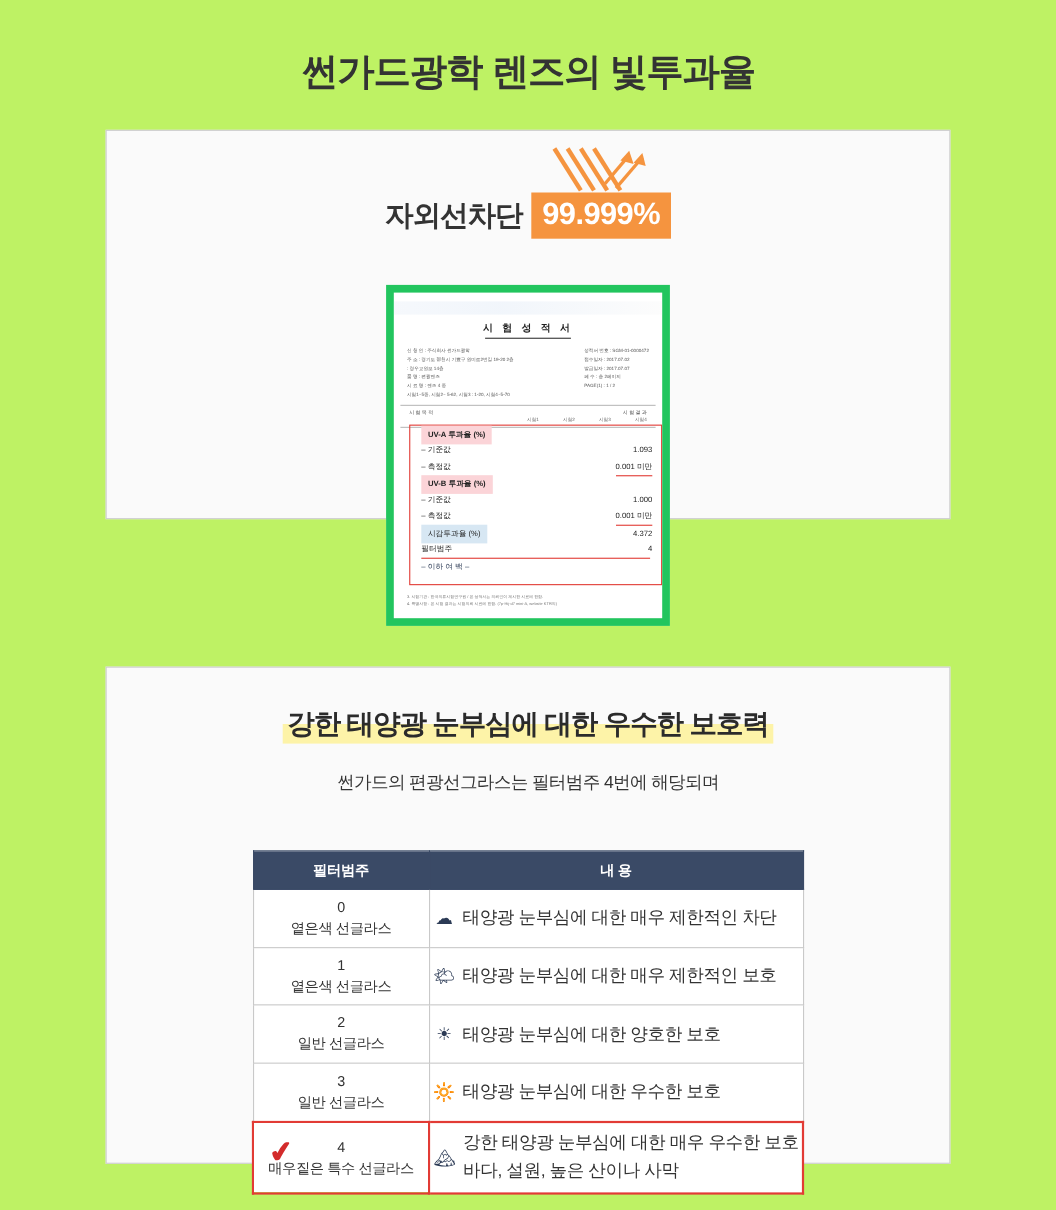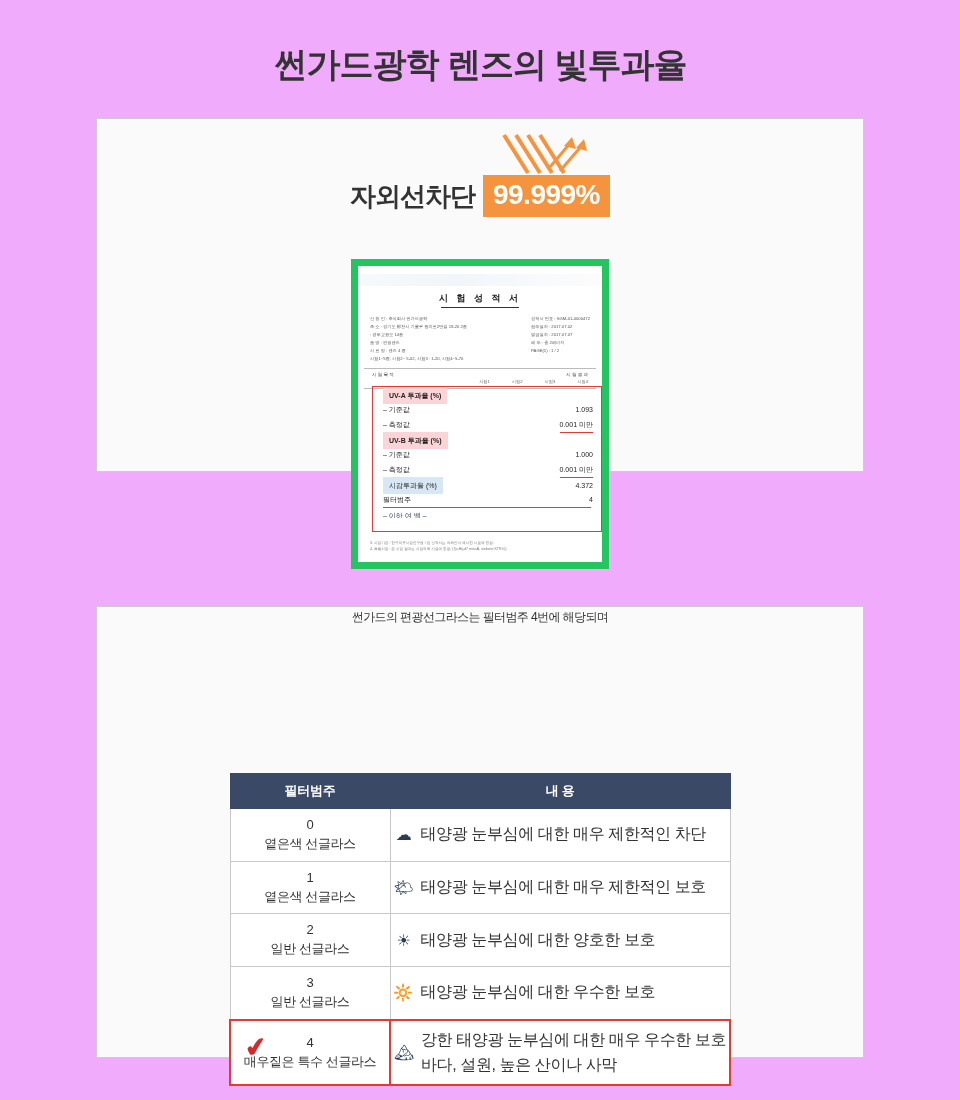--- a/index.html
+++ b/index.html
@@ -6,21 +6,21 @@
   html, body {
     margin: 0; padding: 0;
     width: 960px; height: 1100px;
     background: #ffffff;
     font-family: "Liberation Sans", sans-serif;
     color: #333333;
   }
   .page {
     width: 960px; height: 1100px;
     position: relative;
-    background: #f0abfc;
+    background: #bef264;
   }
 
   
   .main-title {
     text-align: center;
     font-size: 34px;
     font-weight: bold;
     color: #333333;
     letter-spacing: -1px;
     padding-top: 42px;
@@ -157,21 +157,22 @@
     display: inline-block;
     font-size: 25px;
     font-weight: bold;
     color: #2b2b2b;
     letter-spacing: -1px;
     background: linear-gradient(to top, #fdf3a8 0 52%, rgba(255,255,255,0) 52% 100%);
     padding: 0 4px 2px 4px;
   }
   .filter-desc {
     text-align: center;
-    font-size: 12px;
+    margin-top: 22px;
+    font-size: 16px;
     line-height: 1.7;
     color: #333333;
     letter-spacing: -0.6px;
   }
 
   table.cat {
     position: absolute;
     left: 50%;
     margin-left: -251px;
     top: 166px;
@@ -340,20 +341,23 @@
       </div>
 
       <div class="cert-foot">
         <div>3. 시험기관 : 한국의류시험연구원 / 본 성적서는 의뢰인이 제시한 시료에 한함.</div>
         <div>4. 특별사항 : 본 시험 결과는 시험의뢰 시료에 한함. (7p-Hij-d7 mini-A, website  KTR의)</div>
       </div>
     </div>
   </div>
 
   <div class="panel" id="panel-filter">
+    <div class="filter-title-wrap">
+      <span class="filter-title">강한 태양광 눈부심에 대한 우수한 보호력</span>
+    </div>
 
     <div class="filter-desc">
       <div>썬가드의 편광선그라스는 필터범주 4번에 해당되며</div>
     </div>
 
     <table class="cat">
       <thead>
         <tr>
           <th class="c1">필터범주</th>
           <th>내 용</th>

